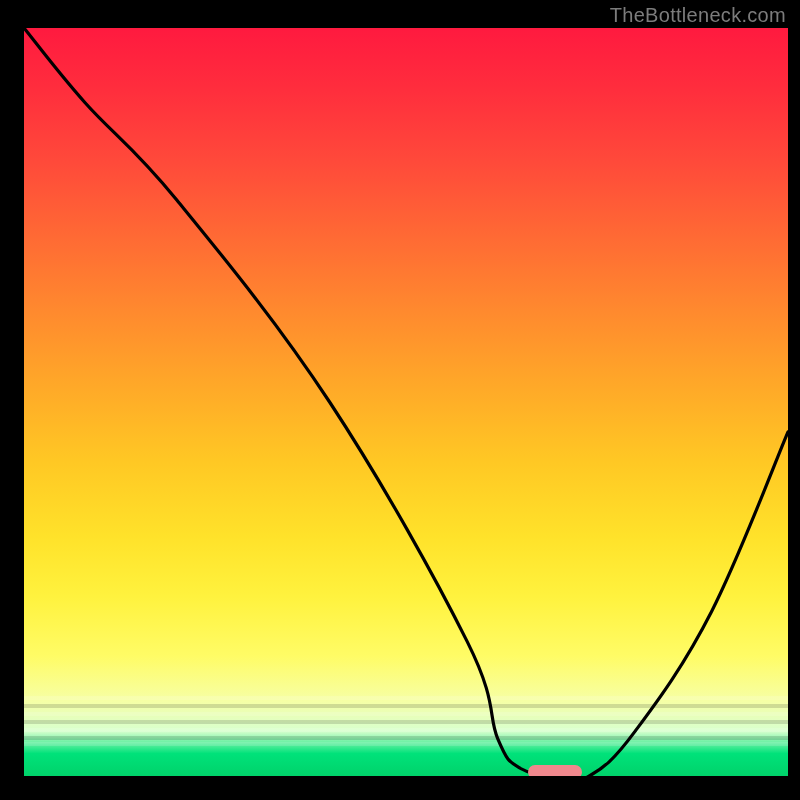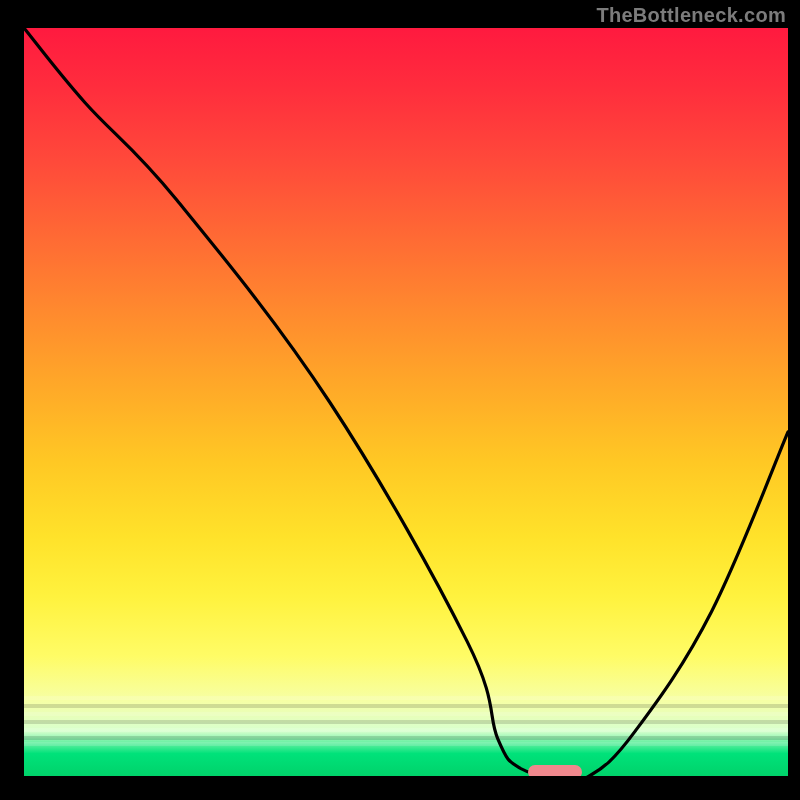--- a/index.html
+++ b/index.html
@@ -65,21 +65,21 @@
     height: 14px;
     border-radius: 7px;
     background: #f0888d;
   }
   .watermark {
     position: absolute;
     top: 4px;
     right: 14px;
     color: #7c7c7c;
     font-size: 20px;
-    font-weight: 700;
+    font-weight: 400;
     letter-spacing: 0.3px;
   }
 </style>
 </head>
 <body>
 
 <div class="watermark">TheBottleneck.com</div>
 
 <div class="frame">
   <div class="plot-area">

